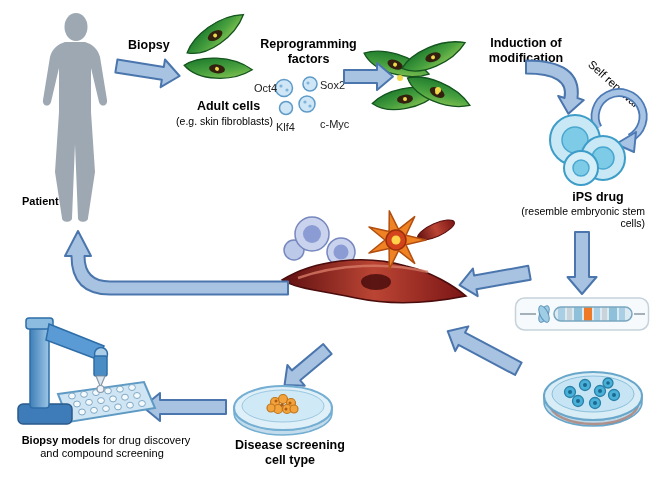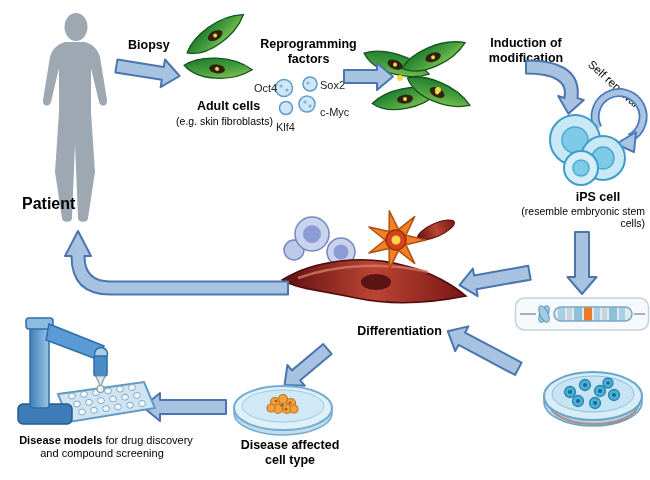--- a/index.html
+++ b/index.html
@@ -42,21 +42,21 @@
       <clipPath id="chrClip">
           <rect x="40" y="13" width="78" height="14" rx="7"></rect>
         </clipPath>
     </defs>
   </svg>
 
   <svg class="abs" style="left:28px;top:12px" width="95" height="215" viewBox="0 0 95 215">
     <ellipse cx="48" cy="15" rx="11.5" ry="14" fill="#9da8b2"></ellipse>
     <path d="M37,30 C30,32 24,37 22,45 L15,88 C14,94 21,96 23,90 L31,56 L31,100 L27,160 L34,206 C34,211 44,211 44,206 L47,132 L50,206 C50,211 60,211 60,206 L67,160 L63,100 L63,56 L71,90 C73,96 80,94 79,88 L72,45 C70,37 64,32 57,30 Z" fill="#9da8b2"></path>
   </svg>
-  <div class="lbl bold" style="left:14px;top:195px;width:60px;font-size:16px;text-align:left">Patient</div>
+  <div class="lbl bold" style="left:14px;top:195px;width:60px;font-size:11px;text-align:left">Patient</div>
 
   <div class="lbl bold" style="left:120px;top:38px;width:60px;text-align:left">Biopsy</div>
   <svg class="abs ar" style="left:116px;top:56px" width="68" height="34">
     <g transform="rotate(9 32 15)">
         <path d="M0,8.5 L47,8.5 L47,1 L64,15 L47,29 L47,21.5 L0,21.5 Z"></path>
       </g>
   </svg>
 
   <svg class="abs" style="left:178px;top:6px" width="90" height="95">
     <use href="#fibro" transform="translate(4,16) rotate(-30 34 13)"></use>
@@ -76,21 +76,21 @@
       <circle cx="58" cy="12" r="7" fill="#cfe6f6" stroke="#5e9bc8" stroke-width="1.5"></circle>
       <circle cx="56" cy="11" r="1.5" fill="#7fb3d8"></circle>
       <circle cx="55" cy="32" r="8" fill="#cfe6f6" stroke="#5e9bc8" stroke-width="1.5"></circle>
       <circle cx="53" cy="30" r="1.6" fill="#7fb3d8"></circle>
         <circle cx="58" cy="34" r="1.6" fill="#7fb3d8"></circle>
       <circle cx="34" cy="36" r="6.5" fill="#cfe6f6" stroke="#5e9bc8" stroke-width="1.5"></circle>
     </g>
   </svg>
   <div class="factor" style="left:254px;top:82px">Oct4</div>
   <div class="factor" style="left:320px;top:79px">Sox2</div>
-  <div class="factor" style="left:320px;top:106px">c-Myc</div>
+  <div class="factor" style="left:320px;top:118px">c-Myc</div>
   <div class="factor" style="left:276px;top:121px">Klf4</div>
 
   <svg class="abs" style="left:356px;top:44px" width="125" height="95">
     <use href="#fibro" transform="translate(6,8) rotate(22 34 13)"></use>
     <use href="#fibro" transform="translate(44,0) rotate(-18 34 13)"></use>
     <use href="#fibro" transform="translate(16,42) rotate(-6 34 13)"></use>
     <use href="#fibro" transform="translate(48,36) rotate(28 34 13)"></use>
     <circle cx="44" cy="34" r="3" fill="#f0d848"></circle>
     <circle cx="82" cy="46" r="3" fill="#f0d848"></circle>
   </svg>
@@ -111,21 +111,21 @@
   </svg>
 
   <svg class="abs" style="left:535px;top:100px" width="100" height="95">
     <circle cx="40" cy="40" r="25" fill="#c8e8f5" stroke="#3d9dc8" stroke-width="2"></circle>
     <circle cx="40" cy="40" r="13" fill="#7ecbe8" stroke="#4aa8d0" stroke-width="1.5"></circle>
     <circle cx="68" cy="58" r="22" fill="#c8e8f5" stroke="#3d9dc8" stroke-width="2"></circle>
     <circle cx="68" cy="58" r="11" fill="#7ecbe8" stroke="#4aa8d0" stroke-width="1.5"></circle>
     <circle cx="46" cy="68" r="17" fill="#d5eef8" stroke="#3d9dc8" stroke-width="2"></circle>
     <circle cx="46" cy="68" r="8" fill="#7ecbe8" stroke="#4aa8d0" stroke-width="1.5"></circle>
   </svg>
-  <div class="lbl bold" style="left:550px;top:190px;width:80px">iPS cell</div>
+  <div class="lbl bold" style="left:550px;top:190px;width:80px">iPS drug</div>
   <div class="lbl small" style="left:520px;top:205px;width:125px">(resemble embryonic stem cells)</div>
 
   <svg class="abs ar" style="left:566px;top:232px" width="32" height="64">
     <path d="M9,0 L9,45 L1.5,45 L16,62 L30.5,45 L23,45 L23,0 Z"></path>
   </svg>
 
   <svg class="abs ar" style="left:458px;top:264px" width="72" height="30">
     <g transform="rotate(-10 36 15)">
         <path d="M72,8 L17,8 L17,1 L1,15 L17,29 L17,22 L72,22 Z"></path>
       </g>
@@ -187,21 +187,20 @@
     <circle cx="63" cy="54" r="14" fill="#c9d3ed" stroke="#7787bf" stroke-width="1.5"></circle>
     <circle cx="63" cy="54" r="7.5" fill="#8b9bd4"></circle>
     <ellipse cx="158" cy="32" rx="20" ry="6.5" transform="rotate(-24 158 32)" fill="url(#redGrad)" stroke="#5a0f0f" stroke-width="1"></ellipse>
     <path d="M4,82 C36,62 86,56 128,68 C154,74 176,88 188,98 C158,104 116,108 78,100 C44,93 16,90 4,82 Z" fill="url(#redGrad)" stroke="#4a0c0c" stroke-width="1.5"></path>
     <path d="M20,80 C60,66 110,64 150,74" fill="none" stroke="#d87a66" stroke-width="2.5" opacity="0.8"></path>
     <ellipse cx="98" cy="84" rx="15" ry="8" fill="#4a0d0d" opacity="0.85"></ellipse>
     <polygon points="148,42 127.9,46.8 136.7,65.4 120.5,52.7 111.3,71.2 111.1,50.6 91,55 107,42 91,29 111.1,33.4 111.3,12.8 120.5,31.3 136.7,18.6 127.9,37.2" fill="#ef8324" stroke="#b24e10" stroke-width="1.5" stroke-linejoin="round"></polygon>
     <circle cx="118" cy="42" r="10" fill="#d4441c" stroke="#9c2e0c" stroke-width="1.5"></circle>
     <circle cx="118" cy="42" r="4.5" fill="#ffd24a"></circle>
   </svg>
-  <div class="lbl bold" style="left:334px;top:324px;width:115px">Differentiation</div>
 
   <svg class="abs ar" style="left:274px;top:338px" width="64" height="58">
     <g transform="rotate(-40 32 29)">
         <path d="M60,22.5 L19,22.5 L19,15.5 L4,29 L19,42.5 L19,35.5 L60,35.5 Z"></path>
       </g>
   </svg>
 
   <svg class="abs" style="left:230px;top:378px" width="108" height="66">
     <path d="M4,30 a49,22 0 0 0 98,0 l0,5 a49,22 0 0 1 -98,0 Z" fill="#c2dcec" stroke="#74aed2" stroke-width="1.5"></path>
     <ellipse cx="53" cy="30" rx="49" ry="22" fill="#dff0f9" stroke="#74aed2" stroke-width="2"></ellipse>
@@ -213,21 +212,21 @@
       <circle cx="48" cy="31" r="4.5" fill="#f2a33c" stroke="#c1761d" stroke-width="1.2"></circle>
       <circle cx="57" cy="31" r="4.5" fill="#f2a33c" stroke="#c1761d" stroke-width="1.2"></circle>
       <circle cx="64" cy="31" r="4" fill="#f2a33c" stroke="#c1761d" stroke-width="1.2"></circle>
       <circle cx="41" cy="30" r="4" fill="#f2a33c" stroke="#c1761d" stroke-width="1.2"></circle>
       <circle cx="52" cy="27" r="1.8" fill="#b05c10"></circle>
         <circle cx="46" cy="23" r="1.5" fill="#b05c10"></circle>
       <circle cx="60" cy="25" r="1.5" fill="#b05c10"></circle>
         <circle cx="56" cy="31" r="1.5" fill="#b05c10"></circle>
     </g>
   </svg>
-  <div class="lbl bold" style="left:226px;top:438px;width:112px">Disease affected cell type</div>
+  <div class="lbl bold" style="left:226px;top:438px;width:112px">Disease screening cell type</div>
 
   <svg class="abs ar" style="left:142px;top:392px" width="84" height="30">
     <path d="M84,8 L18,8 L18,1 L1,15 L18,29 L18,22 L84,22 Z"></path>
   </svg>
 
   <svg class="abs" style="left:14px;top:310px" width="142" height="124">
     <polygon points="44,84 130,72 141,98 55,112" fill="#cfe5f3" stroke="#5f9ac4" stroke-width="2"></polygon>
     <g fill="#f4f9fc" stroke="#7fa9c6" stroke-width="1">
       <ellipse cx="58" cy="86" rx="3.4" ry="3"></ellipse>
         <ellipse cx="70" cy="84.3" rx="3.4" ry="3"></ellipse>
@@ -250,19 +249,19 @@
     </g>
     <rect x="4" y="94" width="54" height="20" rx="5" fill="#3d7cb8" stroke="#2a5a8a" stroke-width="1.5"></rect>
     <rect x="16" y="14" width="19" height="84" rx="3" fill="url(#colGrad)" stroke="#2d6da8" stroke-width="1.5"></rect>
     <rect x="12" y="8" width="27" height="11" rx="3" fill="#8cbce0" stroke="#2d6da8" stroke-width="1.5"></rect>
     <polygon points="35,14 90,36 85,50 32,30" fill="#5b9bd5" stroke="#2d6da8" stroke-width="1.5"></polygon>
     <circle cx="87" cy="44" r="6.5" fill="#aacde8" stroke="#2d6da8" stroke-width="1.5"></circle>
     <rect x="80" y="46" width="13" height="20" rx="2" fill="#4a8cc4" stroke="#2d6da8" stroke-width="1.5"></rect>
     <polygon points="82,66 91,66 86.5,77" fill="#dce6ee" stroke="#8899a8" stroke-width="1.2"></polygon>
     <circle cx="86.5" cy="79" r="3.5" fill="#eef3f8" stroke="#8899a8" stroke-width="1.2"></circle>
   </svg>
-  <div class="lbl" style="left:8px;top:434px;width:188px;font-size:11px"><span class="bold">Disease models</span><span> for drug discovery and compound screening</span></div>
+  <div class="lbl" style="left:8px;top:434px;width:188px;font-size:11px"><span class="bold">Biopsy models</span><span> for drug discovery and compound screening</span></div>
 
   <svg class="abs ar" style="left:58px;top:226px" width="240" height="74">
     <path d="M230,55.5 L52,55.5 Q26.5,55.5 26.5,30 L33,30 L20,5 L7,30 L13.5,30 Q13.5,68.5 52,68.5 L230,68.5 Z"></path>
   </svg>
 
 </div>
 
 </body></html>

